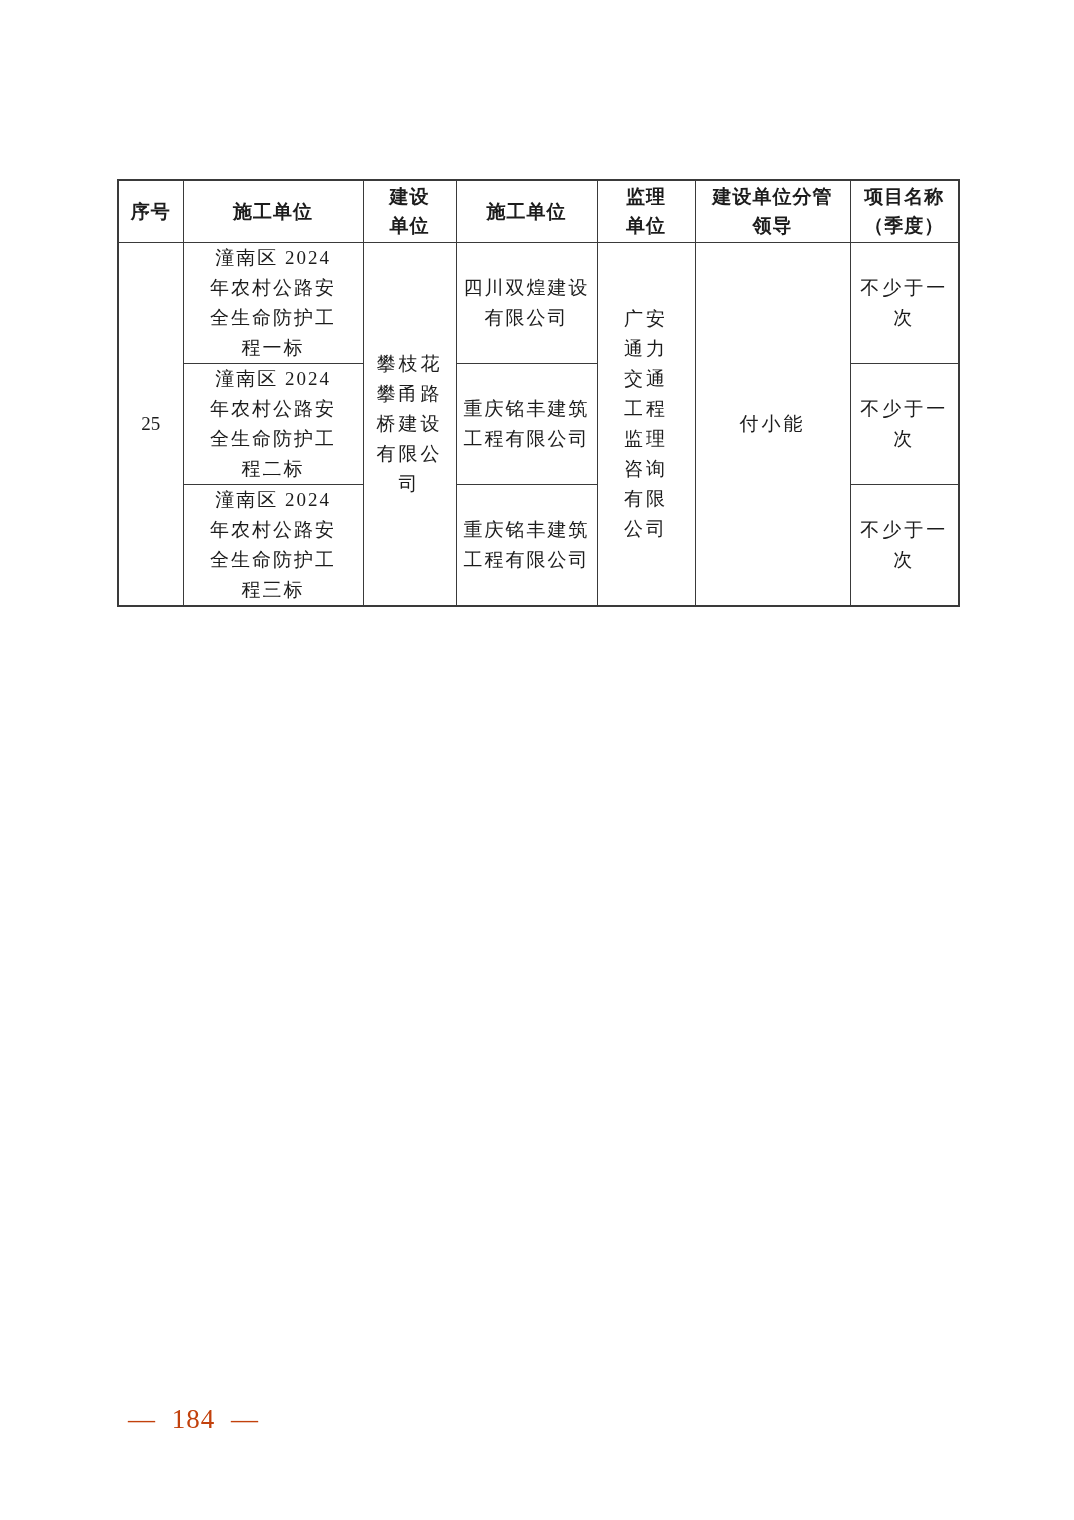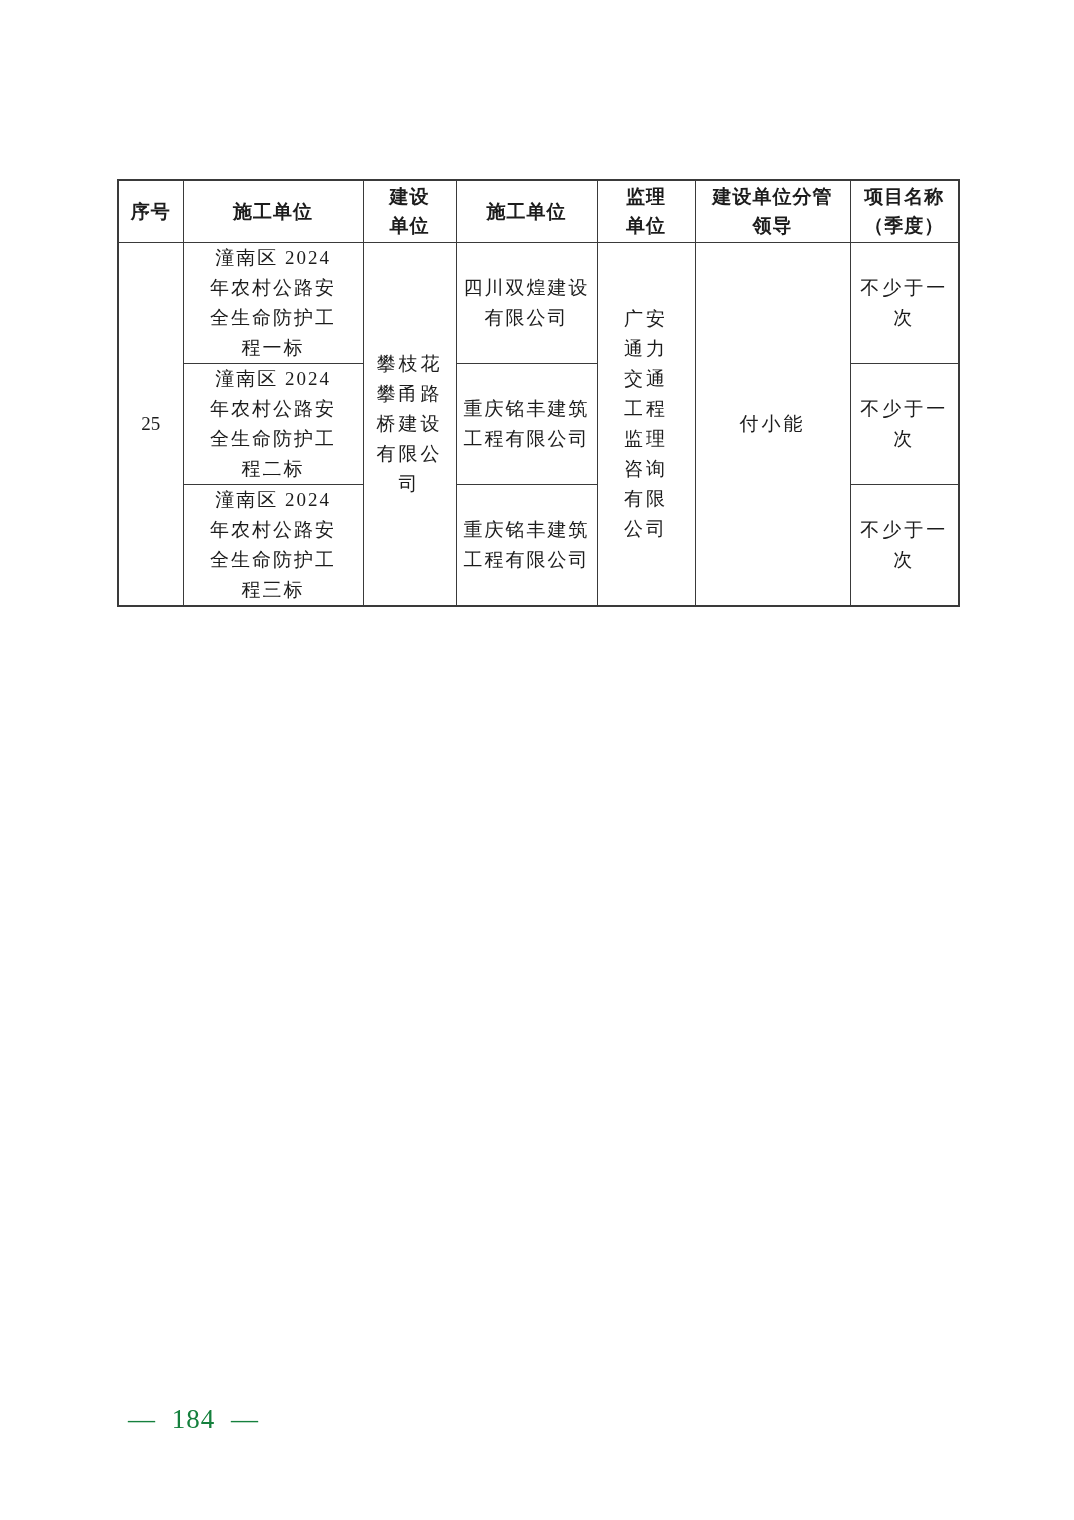--- a/index.html
+++ b/index.html
@@ -76,21 +76,21 @@
     letter-spacing: 3px;
     padding: 11px 4px;
   }
 
   .page-footer {
     position: absolute;
     left: 128px; top: 1404px;
     font-size: 27px;
     letter-spacing: 1px;
     word-spacing: 8px;
-    color: #15803d;
+    color: #c2410c;
     font-family: "Liberation Serif", "DejaVu Serif", serif;
   }
 </style>
 </head>
 <body>
 
 <div class="sheet">
 
   <table class="doc-table">
     <colgroup>

